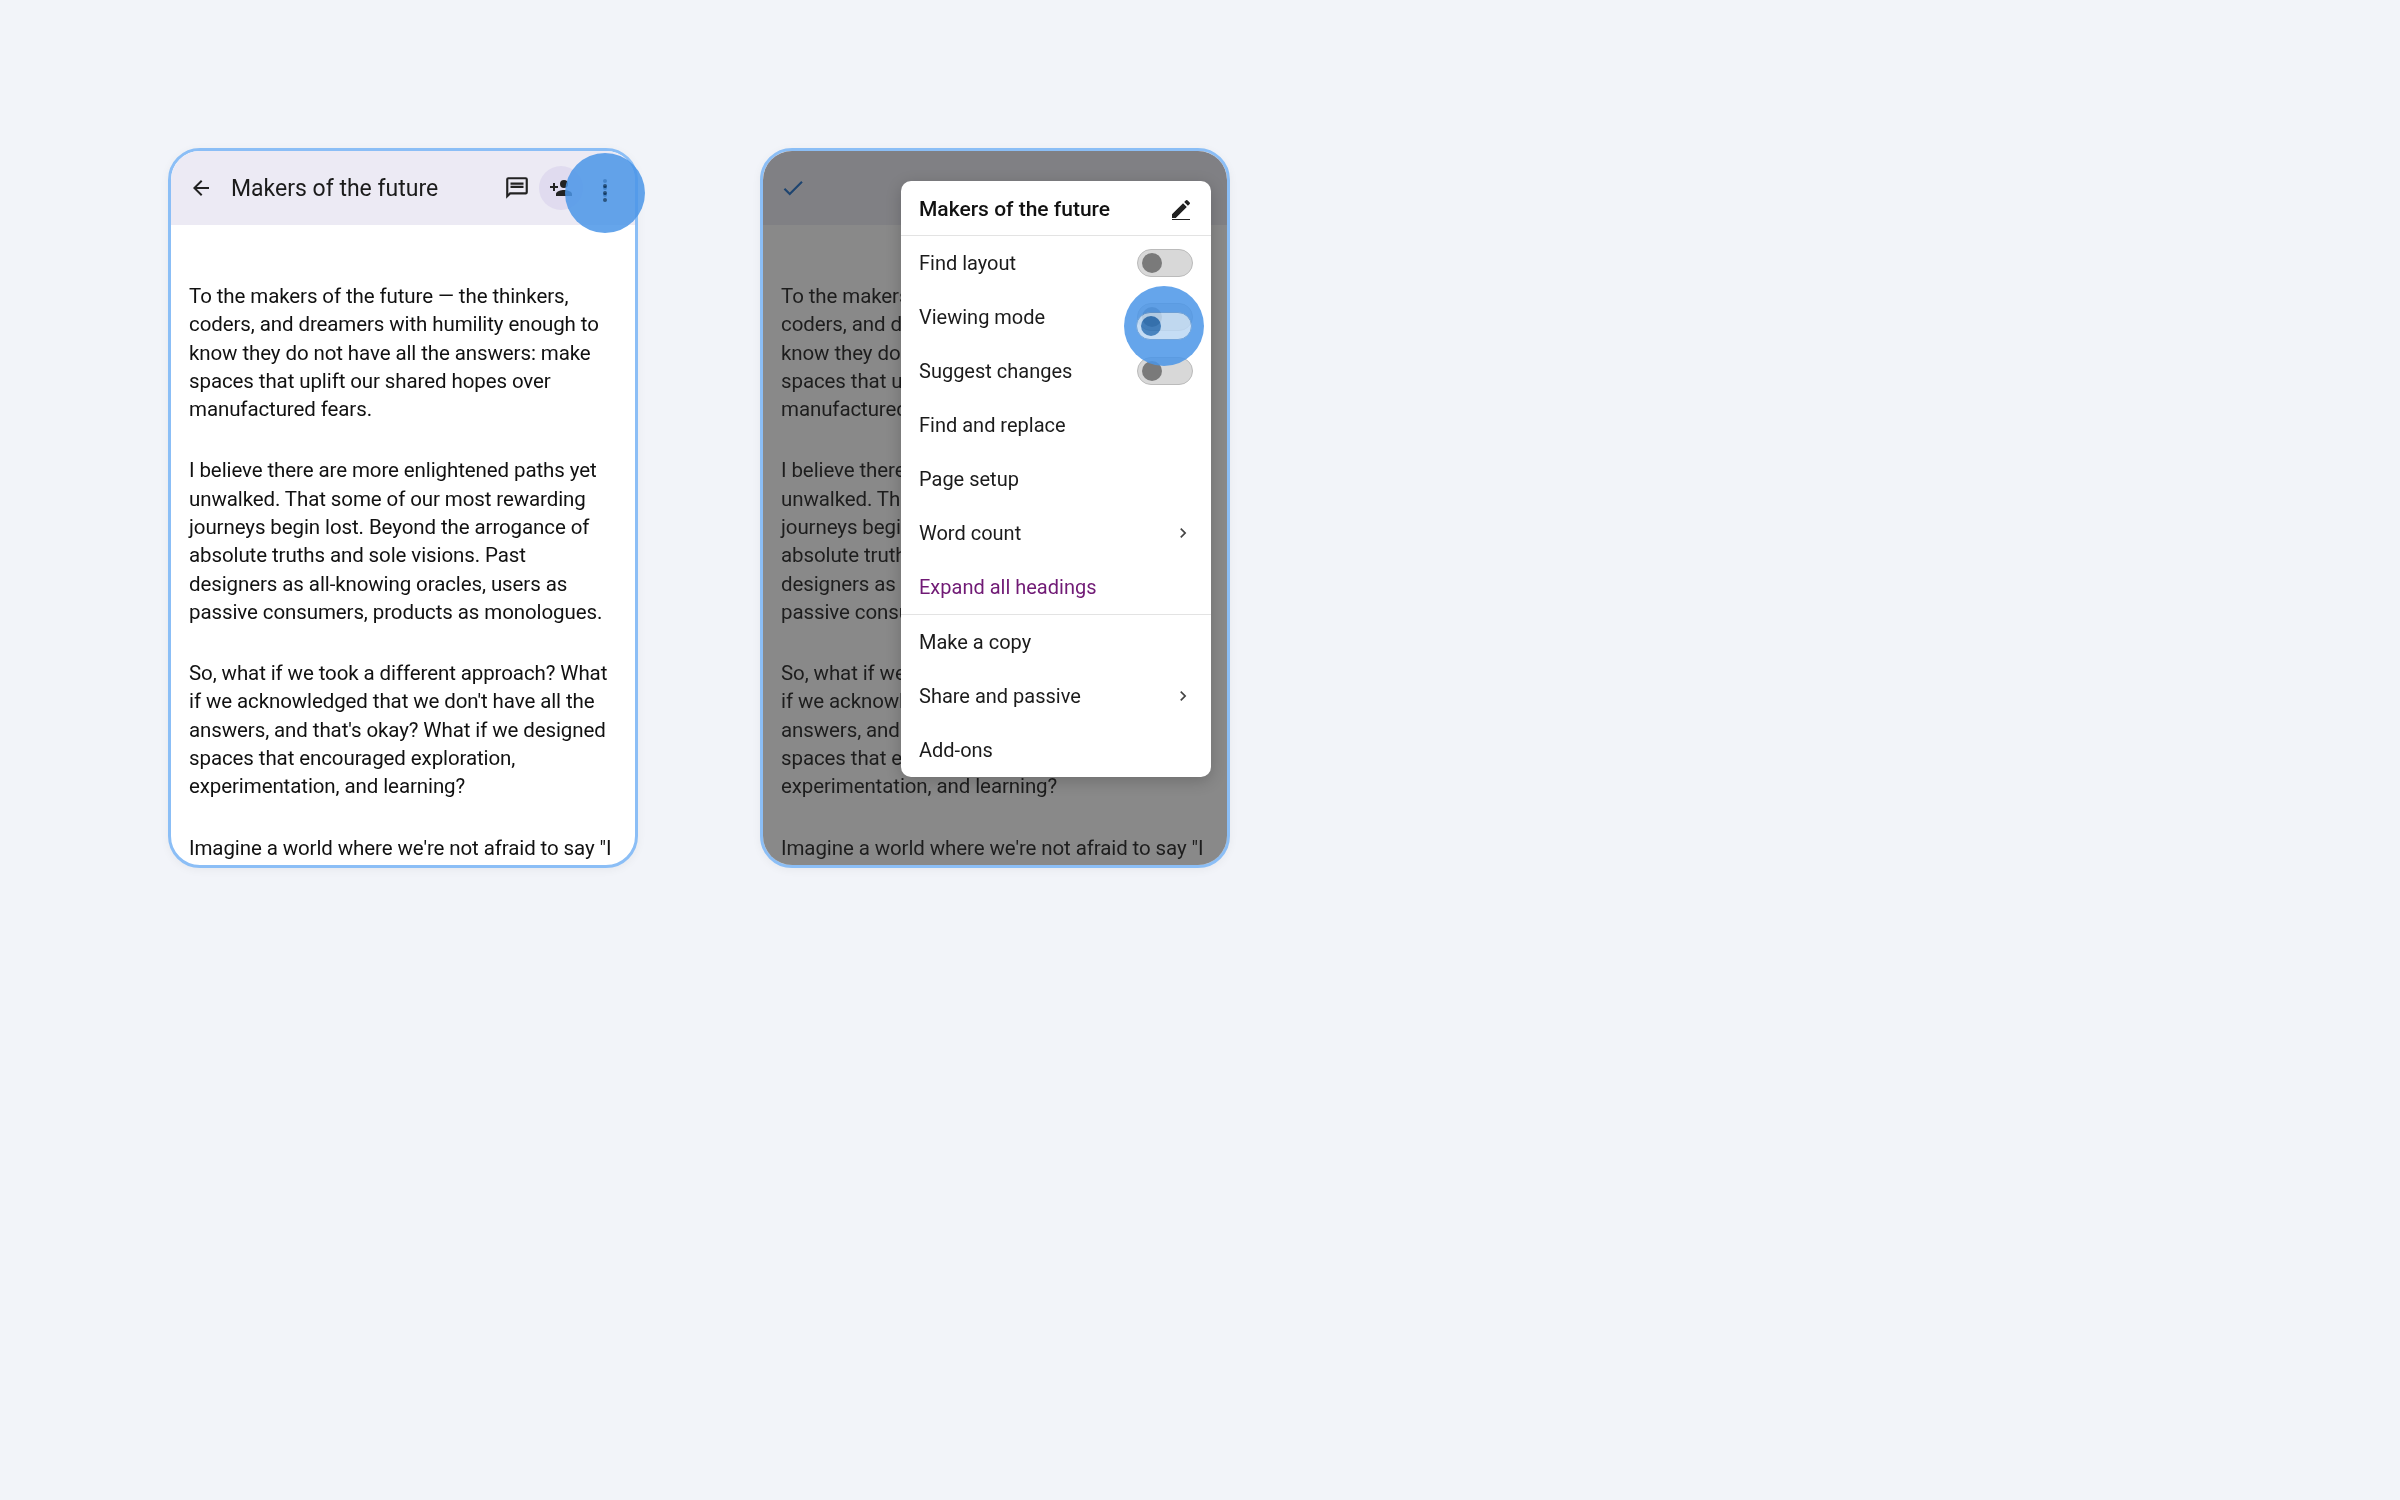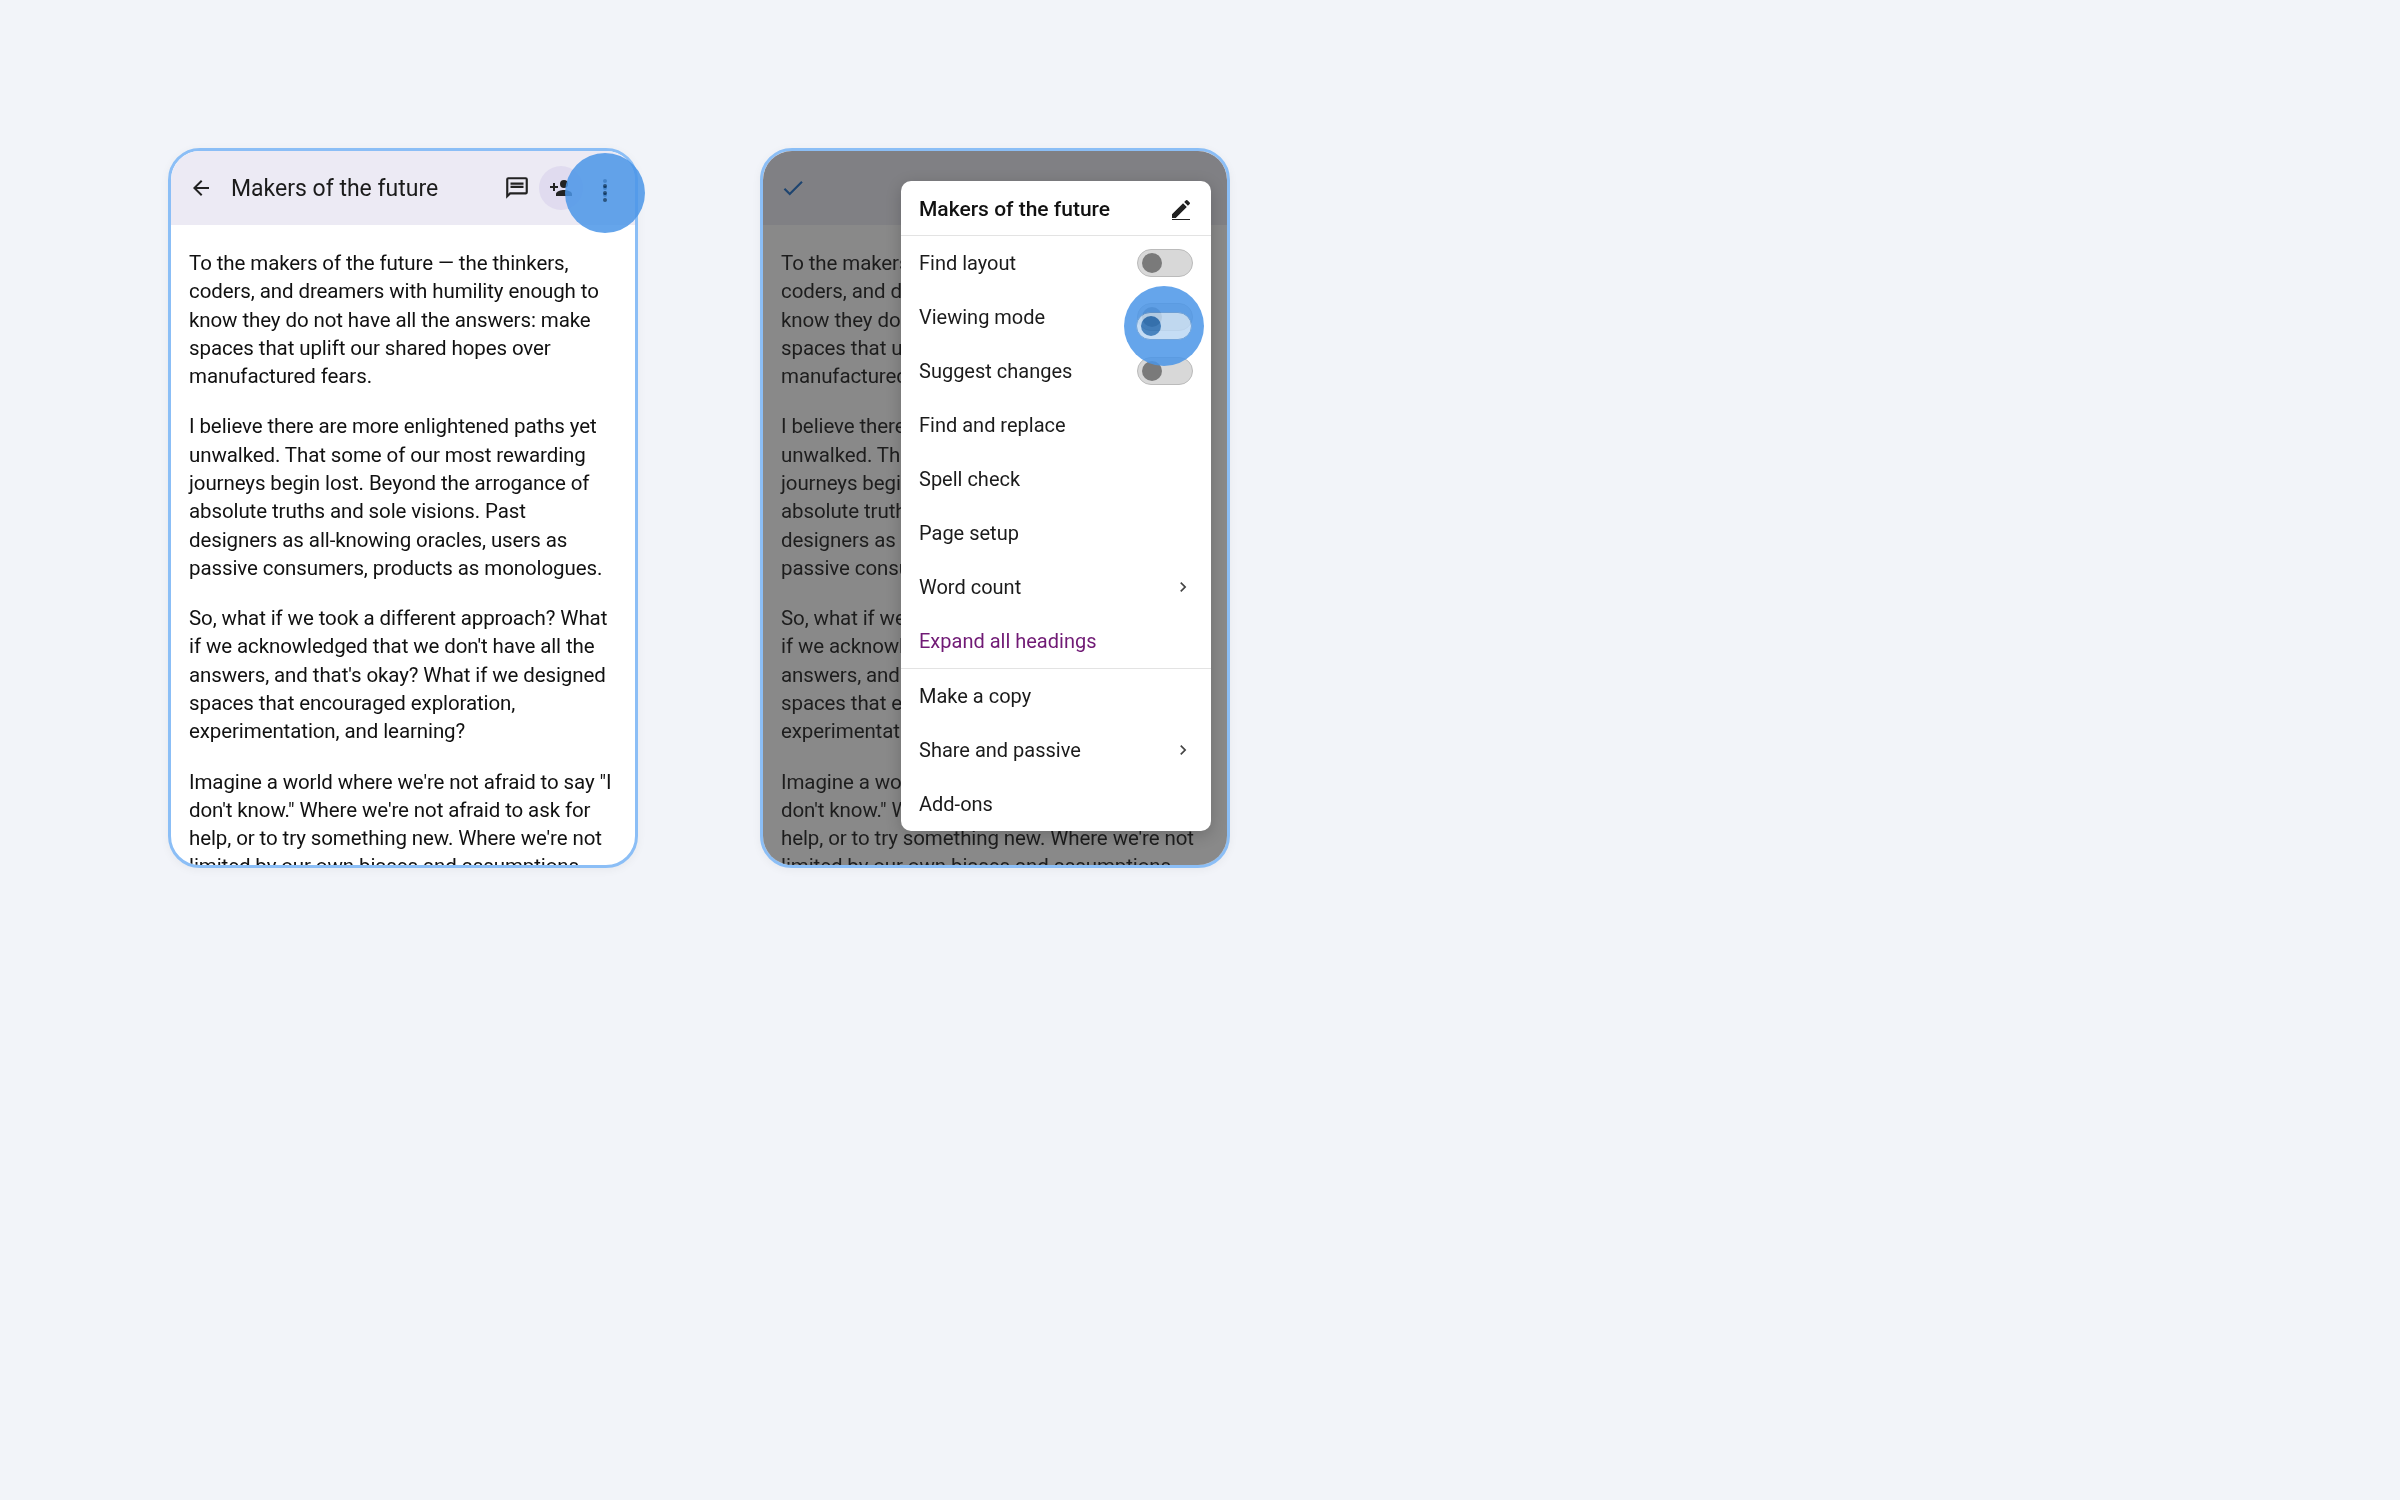--- a/index.html
+++ b/index.html
@@ -63,21 +63,21 @@
   .hc-right { left: 1124px; top: 286px; }
 
   
   .doc-body {
     padding: 24px 18px;
     font-size: 20.5px;
     line-height: 1.38;
     color: #111;
     letter-spacing: -0.1px;
   }
-  .doc-body p { margin-bottom: 22px; }
+  .doc-body p { margin-bottom: 22px; margin-top: 33px; }
 
   
   .edit-header {
     display: flex;
     align-items: center;
     padding: 12px 8px;
     height: 74px;
     background: #eceaf4;
   }
   .dim-overlay {
@@ -235,23 +235,20 @@
     <div class="menu-item">
       <span class="label">Suggest changes</span>
       <div class="toggle">
           <div class="knob"></div>
         </div>
     </div>
     <div class="menu-item">
       <span class="label">Find and replace</span>
     </div>
     <div class="menu-item">
-      <span class="label">Spell check</span>
-    </div>
-    <div class="menu-item">
       <span class="label">Page setup</span>
     </div>
     <div class="menu-item">
       <span class="label">Word count</span>
       <span class="chevron">
         <svg width="20" height="20" viewBox="0 0 24 24">
             <path d="M8.6 16.6 13.2 12 8.6 7.4 10 6l6 6-6 6z" fill="#444"></path>
           </svg>
       </span>
     </div>

